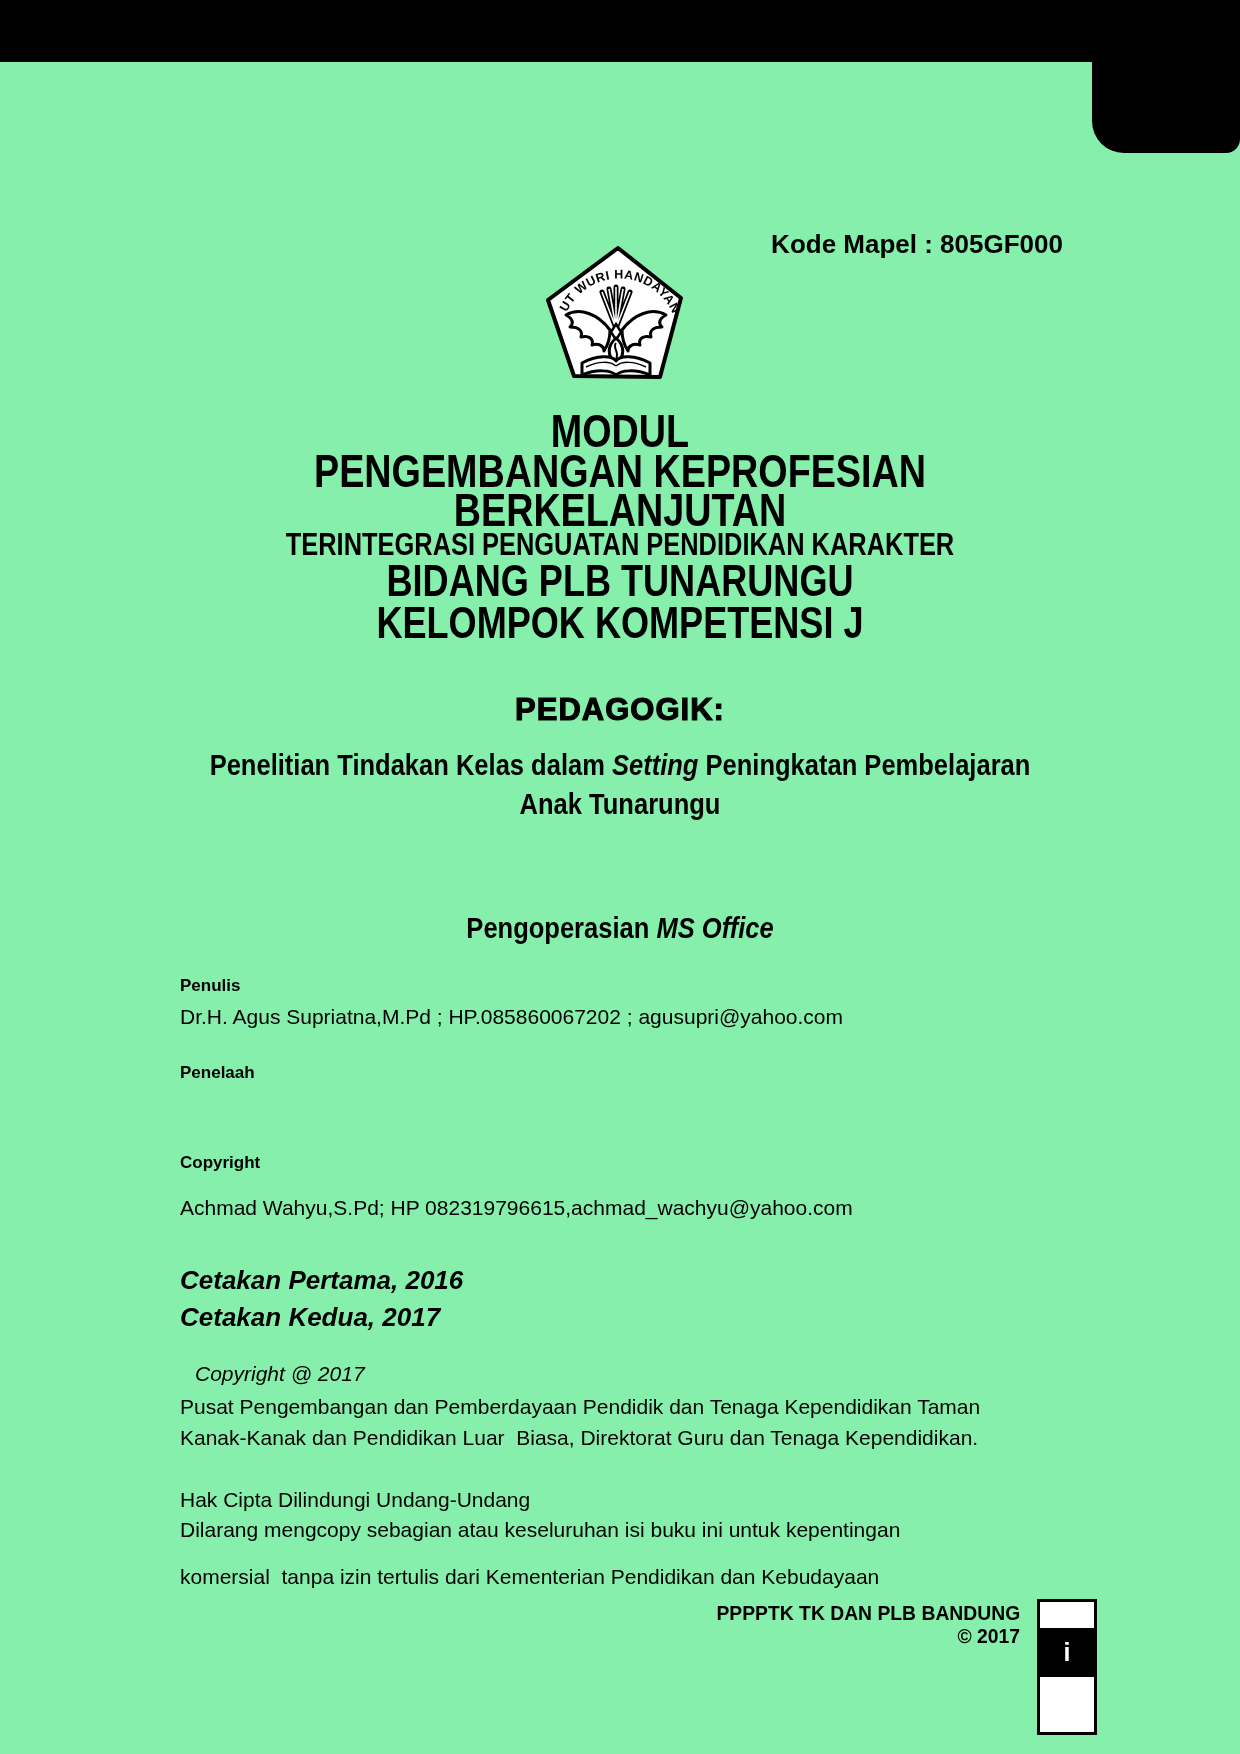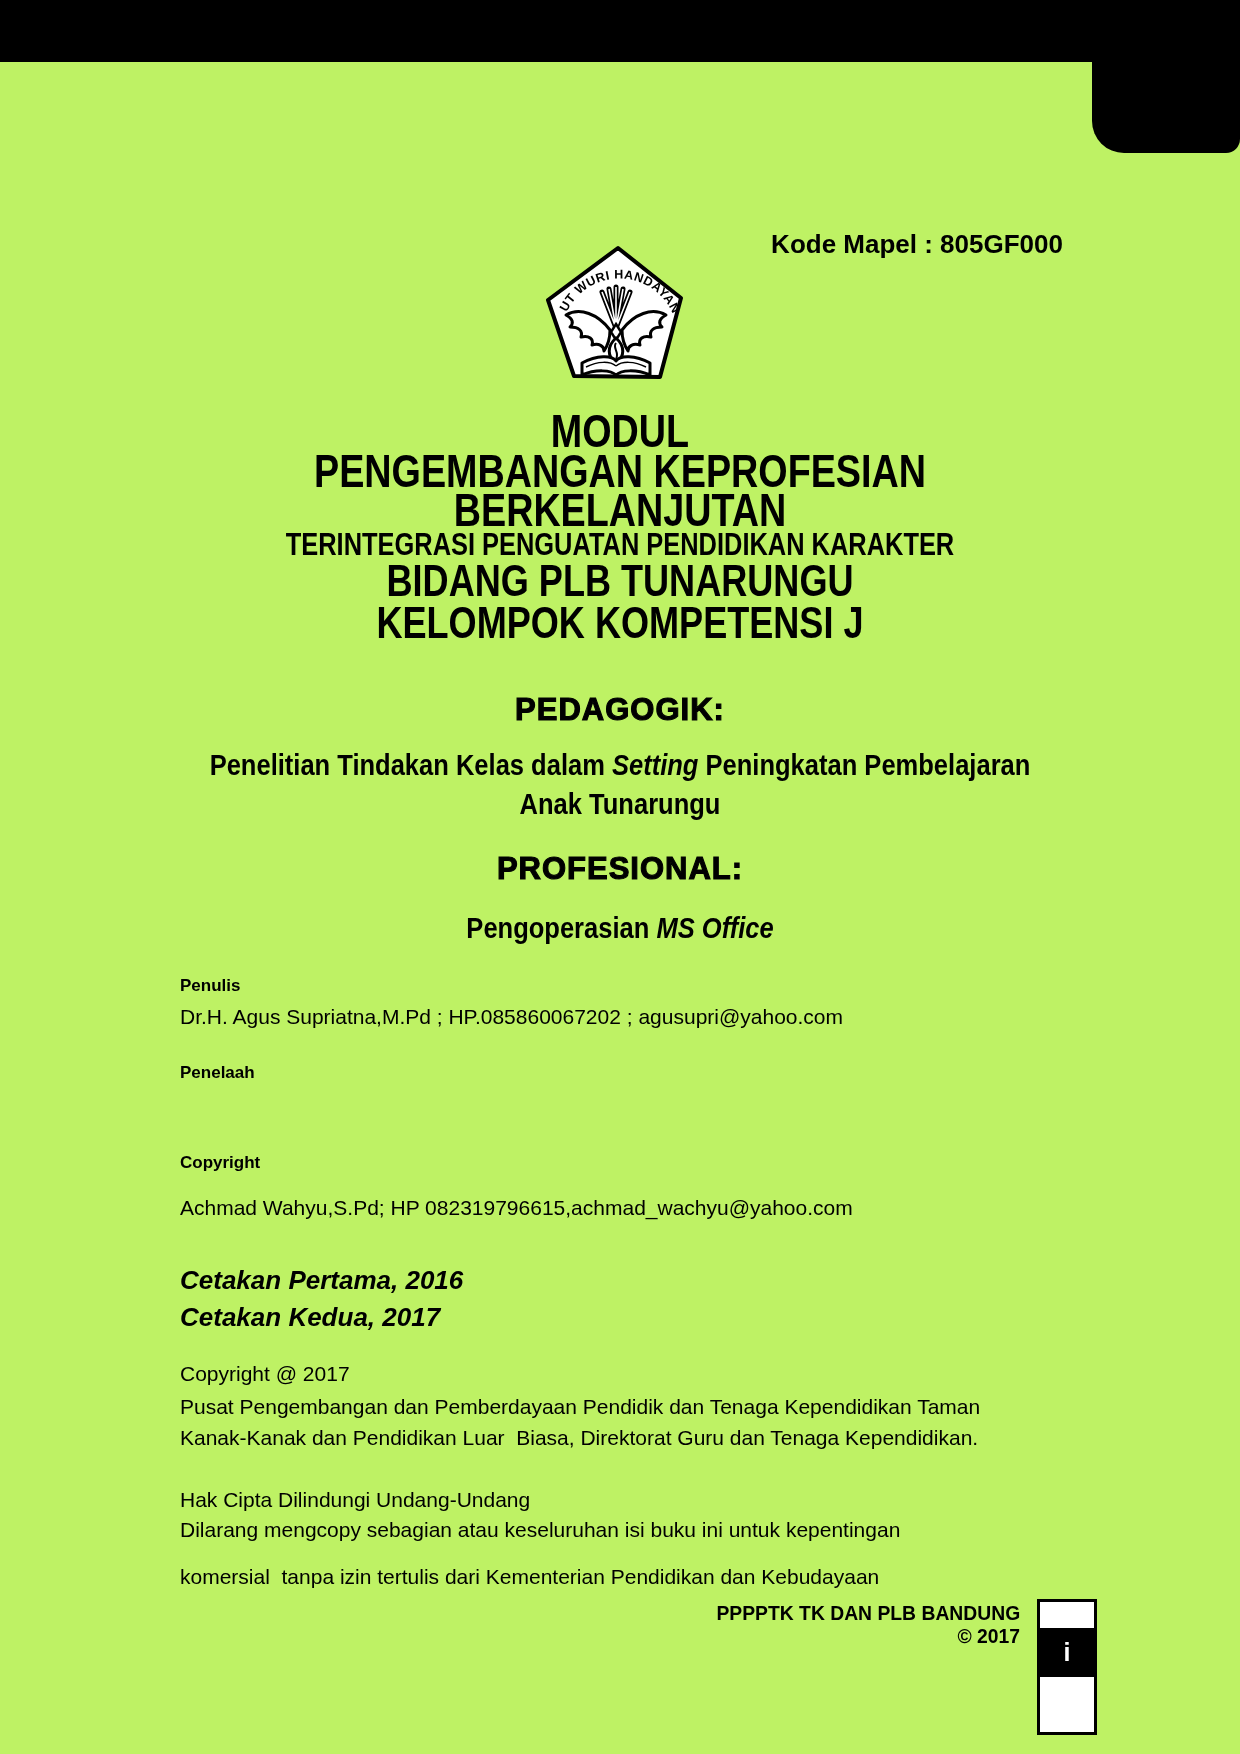--- a/index.html
+++ b/index.html
@@ -1,18 +1,18 @@
 <!DOCTYPE html>
 <html><head>
 <meta charset="utf-8">
 <style>
   html,body{margin:0;padding:0;background:#ffffff;}
   .page{
     position:relative;width:1240px;height:1754px;margin:0 auto;
-    background:#bef264;color:#000;overflow:hidden;
+    background:#86efac;color:#000;overflow:hidden;
     font-family:"Liberation Sans","DejaVu Sans",sans-serif;
   }
   .abs{position:absolute;}
   
   .topbar{left:0;top:0;width:1240px;height:62px;background:#000;}
   .corner{left:1092px;top:0;width:148px;height:153px;background:#000;
           border-bottom-left-radius:32px;border-bottom-right-radius:14px;}
   
   .c{left:0;width:1240px;text-align:center;line-height:1;white-space:pre;}
   .cond{transform:scaleX(0.82);transform-origin:50% 50%;}
@@ -21,21 +21,21 @@
   .t44{font-size:44px;font-weight:bold;}
   .t31{font-size:31px;font-weight:bold;}
   .heavy{font-size:31px;font-weight:bold;letter-spacing:1px;
          -webkit-text-stroke:1.1px #000;}
   .mid{font-size:29px;font-weight:bold;}
   .kode{top:231px;right:177px;font-size:26px;font-weight:bold;line-height:1;}
   
   .body{left:180px;font-size:21px;line-height:1.2;white-space:pre-wrap;}
   .role{left:180px;font-size:17px;font-weight:bold;line-height:1.2;}
   .cet{left:180px;font-size:26px;font-weight:bold;line-height:1.2;font-style:italic;}
-  .ital{}
+  .ital{font-style:italic;margin-left:15px;}
   .bi{font-style:italic;font-weight:bold;}
   
   .foot{right:220px;text-align:right;font-size:21px;font-weight:bold;line-height:1;
         transform:scaleX(0.92);transform-origin:100% 50%;white-space:pre;}
   .pagebox{left:1037px;top:1599px;width:54px;height:130px;background:#fff;
            border:3px solid #000;}
   .pageband{position:absolute;left:0;top:26px;width:100%;height:49px;background:#000;
             color:#fff;font-size:25px;font-weight:bold;line-height:49px;text-align:center;}
   svg text{font-family:"Liberation Sans","DejaVu Sans",sans-serif;}
 </style>
@@ -77,21 +77,20 @@
   <div class="abs c t46 cond" style="top:448px">PENGEMBANGAN KEPROFESIAN</div>
   <div class="abs c t46 cond" style="top:487px">BERKELANJUTAN</div>
   <div class="abs c t31 cond" style="top:529px">TERINTEGRASI PENGUATAN PENDIDIKAN KARAKTER</div>
   <div class="abs c t44 cond" style="top:559px">BIDANG PLB TUNARUNGU</div>
   <div class="abs c t44 cond" style="top:601px">KELOMPOK KOMPETENSI J</div>
 
   <div class="abs c heavy" style="top:694px">PEDAGOGIK:</div>
   <div class="abs c mid cond88" style="top:751px"><span>Penelitian Tindakan Kelas dalam </span><span class="bi">Setting</span><span> Peningkatan Pembelajaran</span></div>
   <div class="abs c mid cond88" style="top:790px">Anak Tunarungu</div>
 
-  <div class="abs c heavy" style="top:853px">PROFESIONAL:</div>
   <div class="abs c mid cond88" style="top:914px"><span>Pengoperasian </span><span class="bi">MS Office</span></div>
 
   <div class="abs role" style="top:976px">Penulis</div>
   <div class="abs body" style="top:1004px">Dr.H. Agus Supriatna,M.Pd ; HP.085860067202 ; agusupri@yahoo.com</div>
 
   <div class="abs role" style="top:1063px">Penelaah</div>
 
   <div class="abs role" style="top:1153px">Copyright</div>
   <div class="abs body" style="top:1195px">Achmad Wahyu,S.Pd; HP 082319796615,achmad_wachyu@yahoo.com</div>
 

